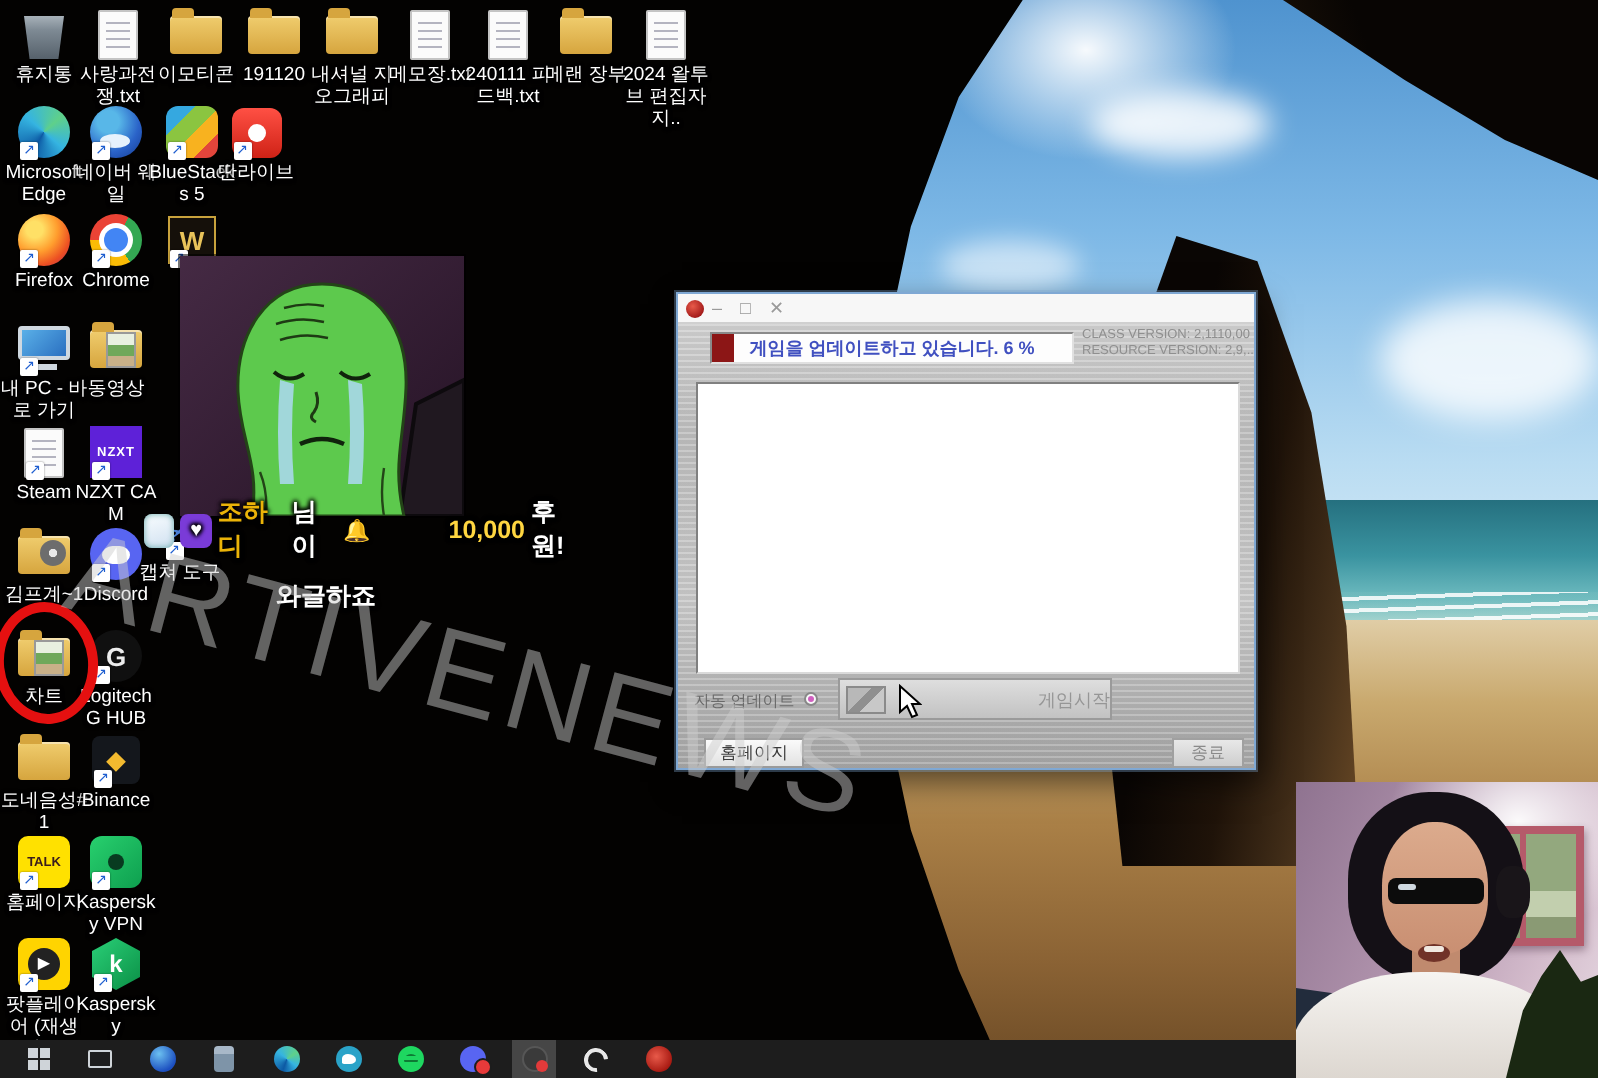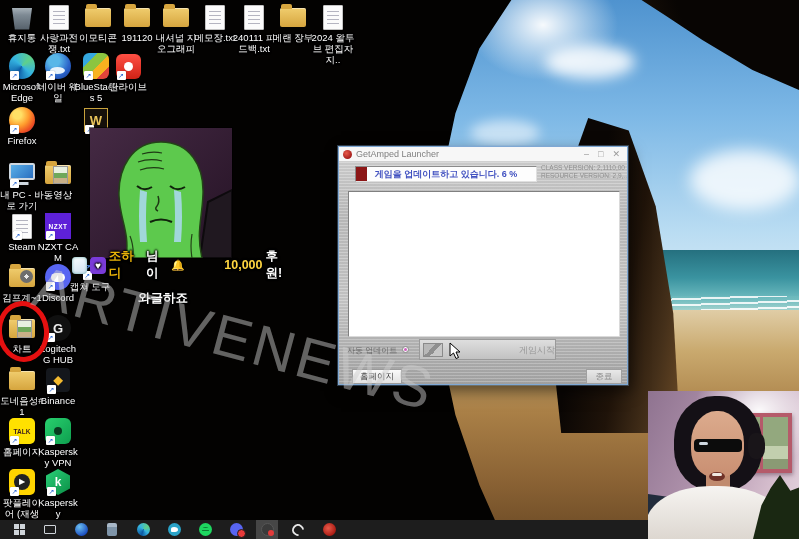--- a/index.html
+++ b/index.html
@@ -297,20 +297,26 @@
         <div class="g-red"></div>
       </div>
     <div class="dl">딴라이브</div>
   </div>
   <div class="di" style="left:0px;top:106px">
     <div class="gi sc">
         <div class="gc g-ff"></div>
       </div>
     <div class="dl">Firefox</div>
   </div>
+  <div class="di" style="left:36px;top:106px">
+    <div class="gi sc">
+        <div class="gc g-chrome"></div>
+      </div>
+    <div class="dl">Chrome</div>
+  </div>
   <div class="di" style="left:74px;top:106px">
     <div class="gi sc">
         <div class="ga g-wow">W</div>
       </div>
     <div class="dl"></div>
   </div>
   <div class="di" style="left:0px;top:160px">
     <div class="gi sc">
         <div class="g-pc"></div>
       </div>
@@ -437,21 +443,20 @@
       <span class="don-bell">🔔</span>
       <span class="don-amount">10,000</span>
         <span>후원!</span>
     </div>
     <div class="don-msg">와글하죠</div>
   </div>
 
   <div class="launcher">
     <div class="l-title">
       <span class="l-ticon"></span>
-      <span class="l-ttext">GetAmped Launcher</span>
       <span class="l-btns">
         <span>–</span>
         <span>□</span>
         <span>✕</span>
       </span>
     </div>
     <div class="l-pbar">
       <div class="l-pfill" style="width: 6%;"></div>
       <div class="l-ptext">게임을 업데이트하고 있습니다. 6 %</div>
     </div>

